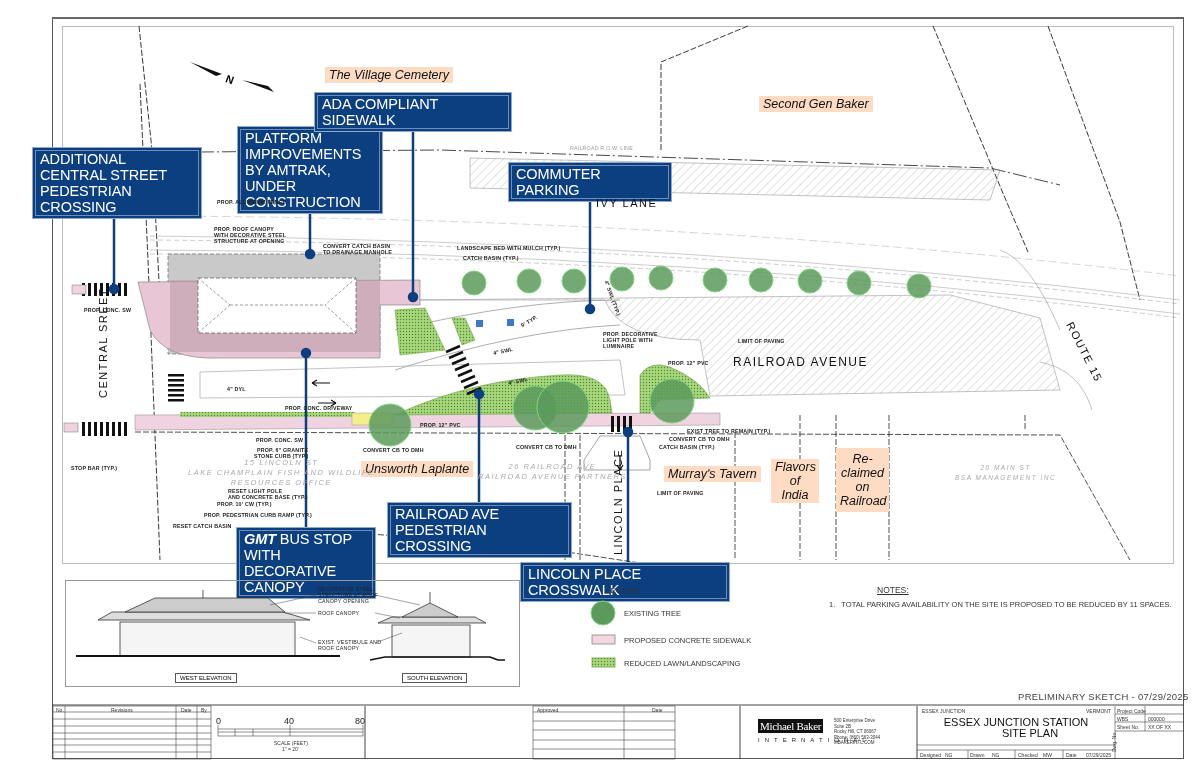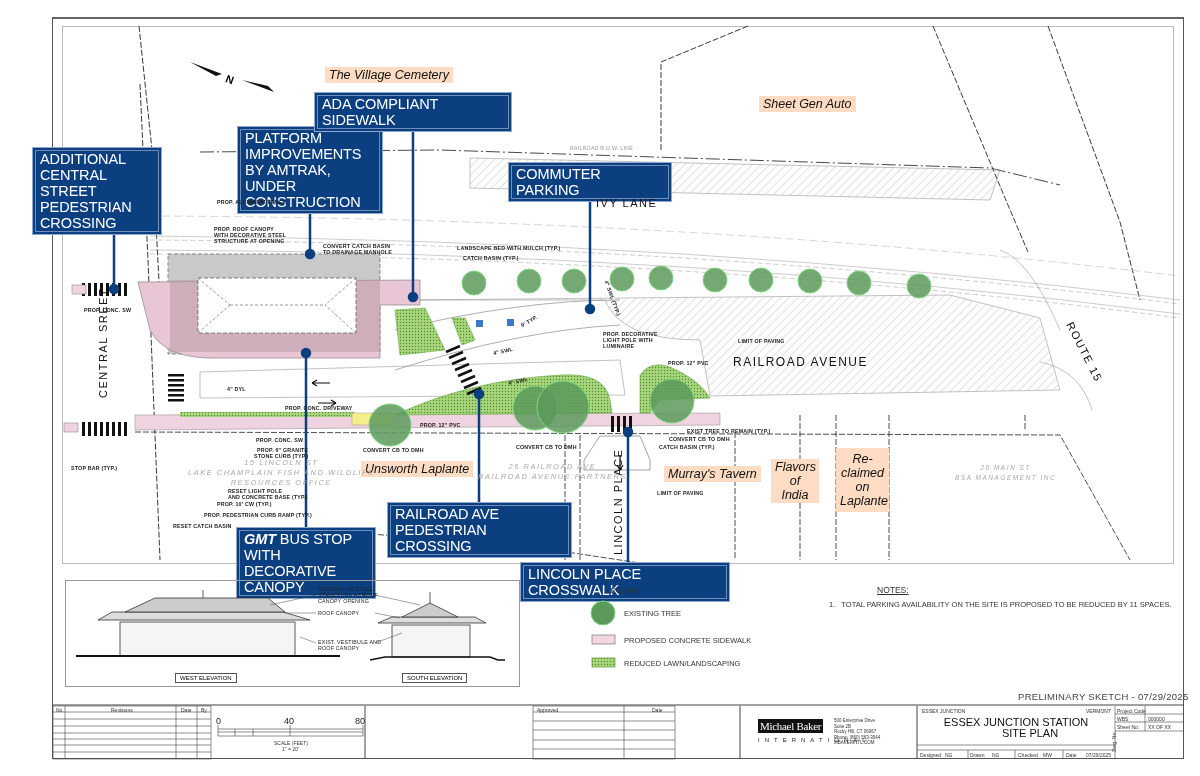--- a/index.html
+++ b/index.html
@@ -187,34 +187,34 @@
       <circle cx="590" cy="309" r="4"></circle>
     <line x1="306" y1="353" x2="306" y2="528"></line>
       <circle cx="306" cy="353" r="4"></circle>
     <line x1="479" y1="394" x2="479" y2="502"></line>
       <circle cx="479" cy="394" r="4"></circle>
     <line x1="628" y1="432" x2="628" y2="563"></line>
       <circle cx="628" cy="432" r="4"></circle>
   </g>
 </svg>
 
-<div class="callout" style="left:32px;top:147px;width:130px;">ADDITIONAL CENTRAL STREET PEDESTRIAN CROSSING</div>
+<div class="callout" style="left:32px;top:147px;width:170px;">ADDITIONAL CENTRAL STREET PEDESTRIAN CROSSING</div>
 <div class="callout" style="left:237px;top:126px;width:146px;">PLATFORM IMPROVEMENTS BY AMTRAK, UNDER CONSTRUCTION</div>
 <div class="callout" style="left:314px;top:92px;width:198px;">ADA COMPLIANT SIDEWALK</div>
 <div class="callout" style="left:508px;top:162px;width:164px;">COMMUTER PARKING</div>
 <div class="callout" style="left:236px;top:527px;width:140px;"><b>GMT</b><span> BUS STOP WITH DECORATIVE CANOPY</span></div>
 <div class="callout" style="left:387px;top:502px;width:185px;">RAILROAD AVE PEDESTRIAN CROSSING</div>
 <div class="callout" style="left:520px;top:562px;width:210px;">LINCOLN PLACE CROSSWALK</div>
 
 <div class="biz" style="left:325px;top:67px;">The Village Cemetery</div>
-<div class="biz" style="left:759px;top:96px;">Sheet Gen Auto</div>
+<div class="biz" style="left:759px;top:96px;">Second Gen Baker</div>
 <div class="biz" style="left:361px;top:461px;">Unsworth Laplante</div>
 <div class="biz" style="left:664px;top:466px;">Murray's Tavern</div>
 <div class="biz" style="left:771px;top:459px;width:48px;line-height:14px;">Flavors of India</div>
-<div class="biz" style="left:836px;top:448px;width:53px;line-height:14px;padding:4px;">Re-claimed on Laplante</div>
+<div class="biz" style="left:836px;top:448px;width:53px;line-height:14px;padding:4px;">Re-claimed on Railroad</div>
 
 <div class="street" style="left:596px;top:197px;">IVY LANE</div>
 <div class="street" style="left:733px;top:355px;font-size:12px;">RAILROAD AVENUE</div>
 <div class="street" style="left:1075px;top:320px;transform:rotate(63deg);transform-origin:left top;">ROUTE 15</div>
 <div class="street" style="left:97px;top:398px;transform:rotate(-90deg);transform-origin:left top;">CENTRAL SREET</div>
 <div class="street" style="left:612px;top:555px;transform:rotate(-90deg);transform-origin:left top;">LINCOLN PLACE</div>
 
 <div class="note" style="left:217px;top:199px;">PROP. ALUMINUM FENCE</div>
 <div class="note" style="left:214px;top:226px;">PROP. ROOF CANOPY</div>
 <div class="note" style="left:214px;top:232px;">WITH DECORATIVE STEEL</div>

